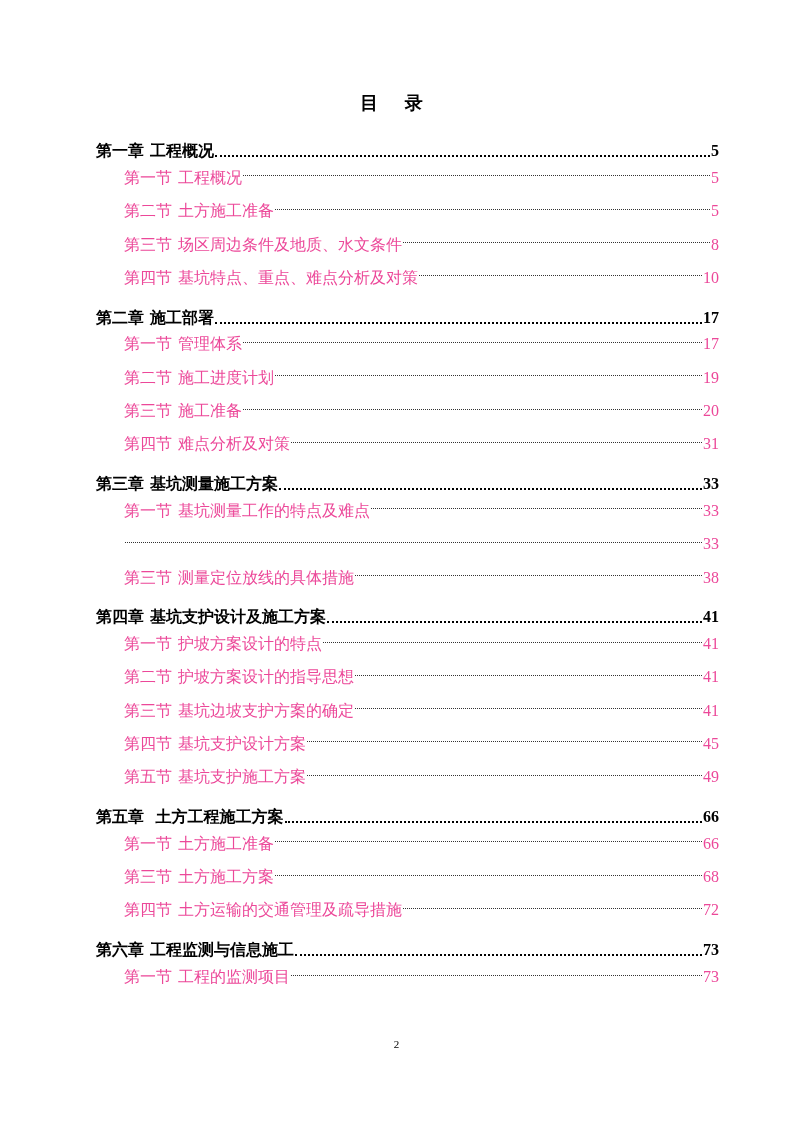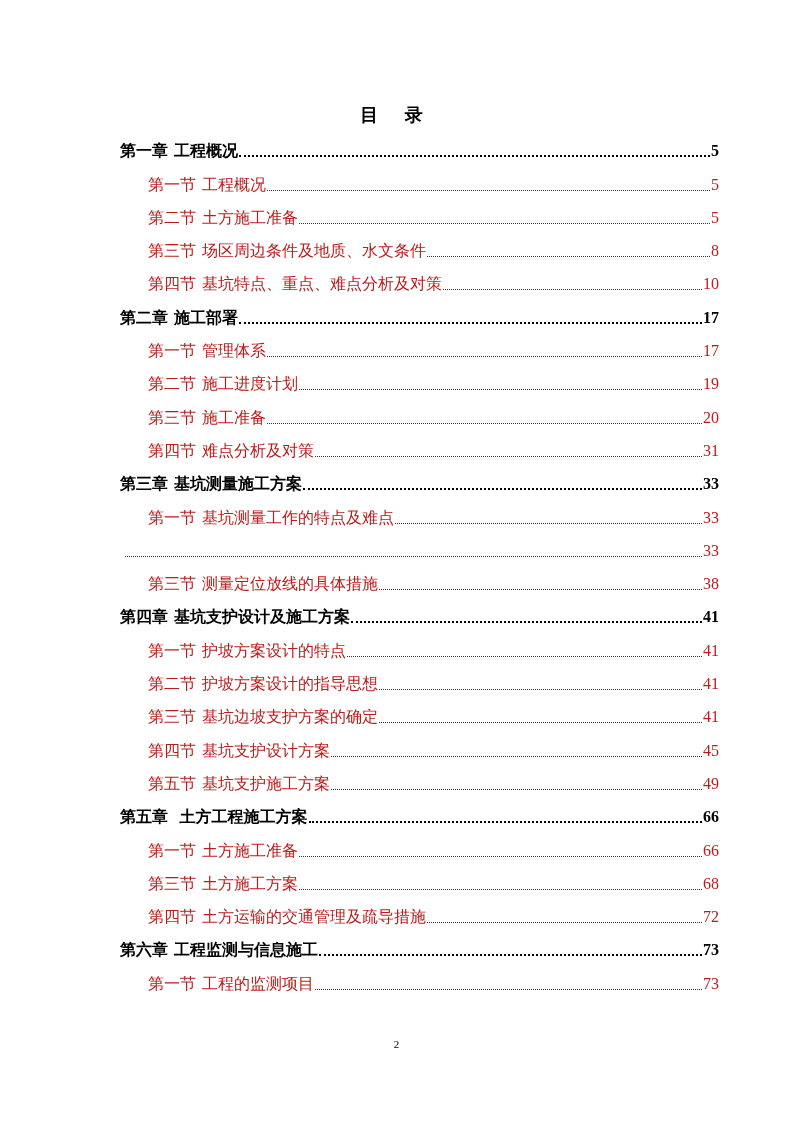--- a/index.html
+++ b/index.html
@@ -10,21 +10,21 @@
     body {
       width: 793px;
       height: 1122px;
       position: relative;
       overflow: hidden;
       font-family: "DejaVu Serif", "Liberation Serif", serif;
       color: #000;
     }
     .page-title {
       position: absolute;
-      top: 104px;
+      top: 92px;
       left: 0;
       width: 793px;
       text-align: center;
       font-size: 18px;
       font-weight: bold;
       letter-spacing: 10px;
       line-height: 22px;
     }
     .toc {
       position: absolute;
@@ -39,25 +39,25 @@
       font-size: 16px;
       line-height: 20px;
       white-space: nowrap;
     }
     .toc-row.chapter {
       font-weight: bold;
       padding-left: 0;
     }
     .toc-row.section {
       padding-left: 28px;
-      color: #b91c1c;
+      color: #ec4899;
+      align-items: center;
     }
     .toc-row .label {
       flex: 0 0 auto;
-      margin-left: 24px;
     }
     .toc-row .label .num {
       margin-right: 6px;
     }
     .toc-row .leader {
       flex: 1 1 auto;
       overflow: hidden;
       margin: 0 1px 4px 1px;
       border-bottom: 2px dotted #000;
       height: 0;

